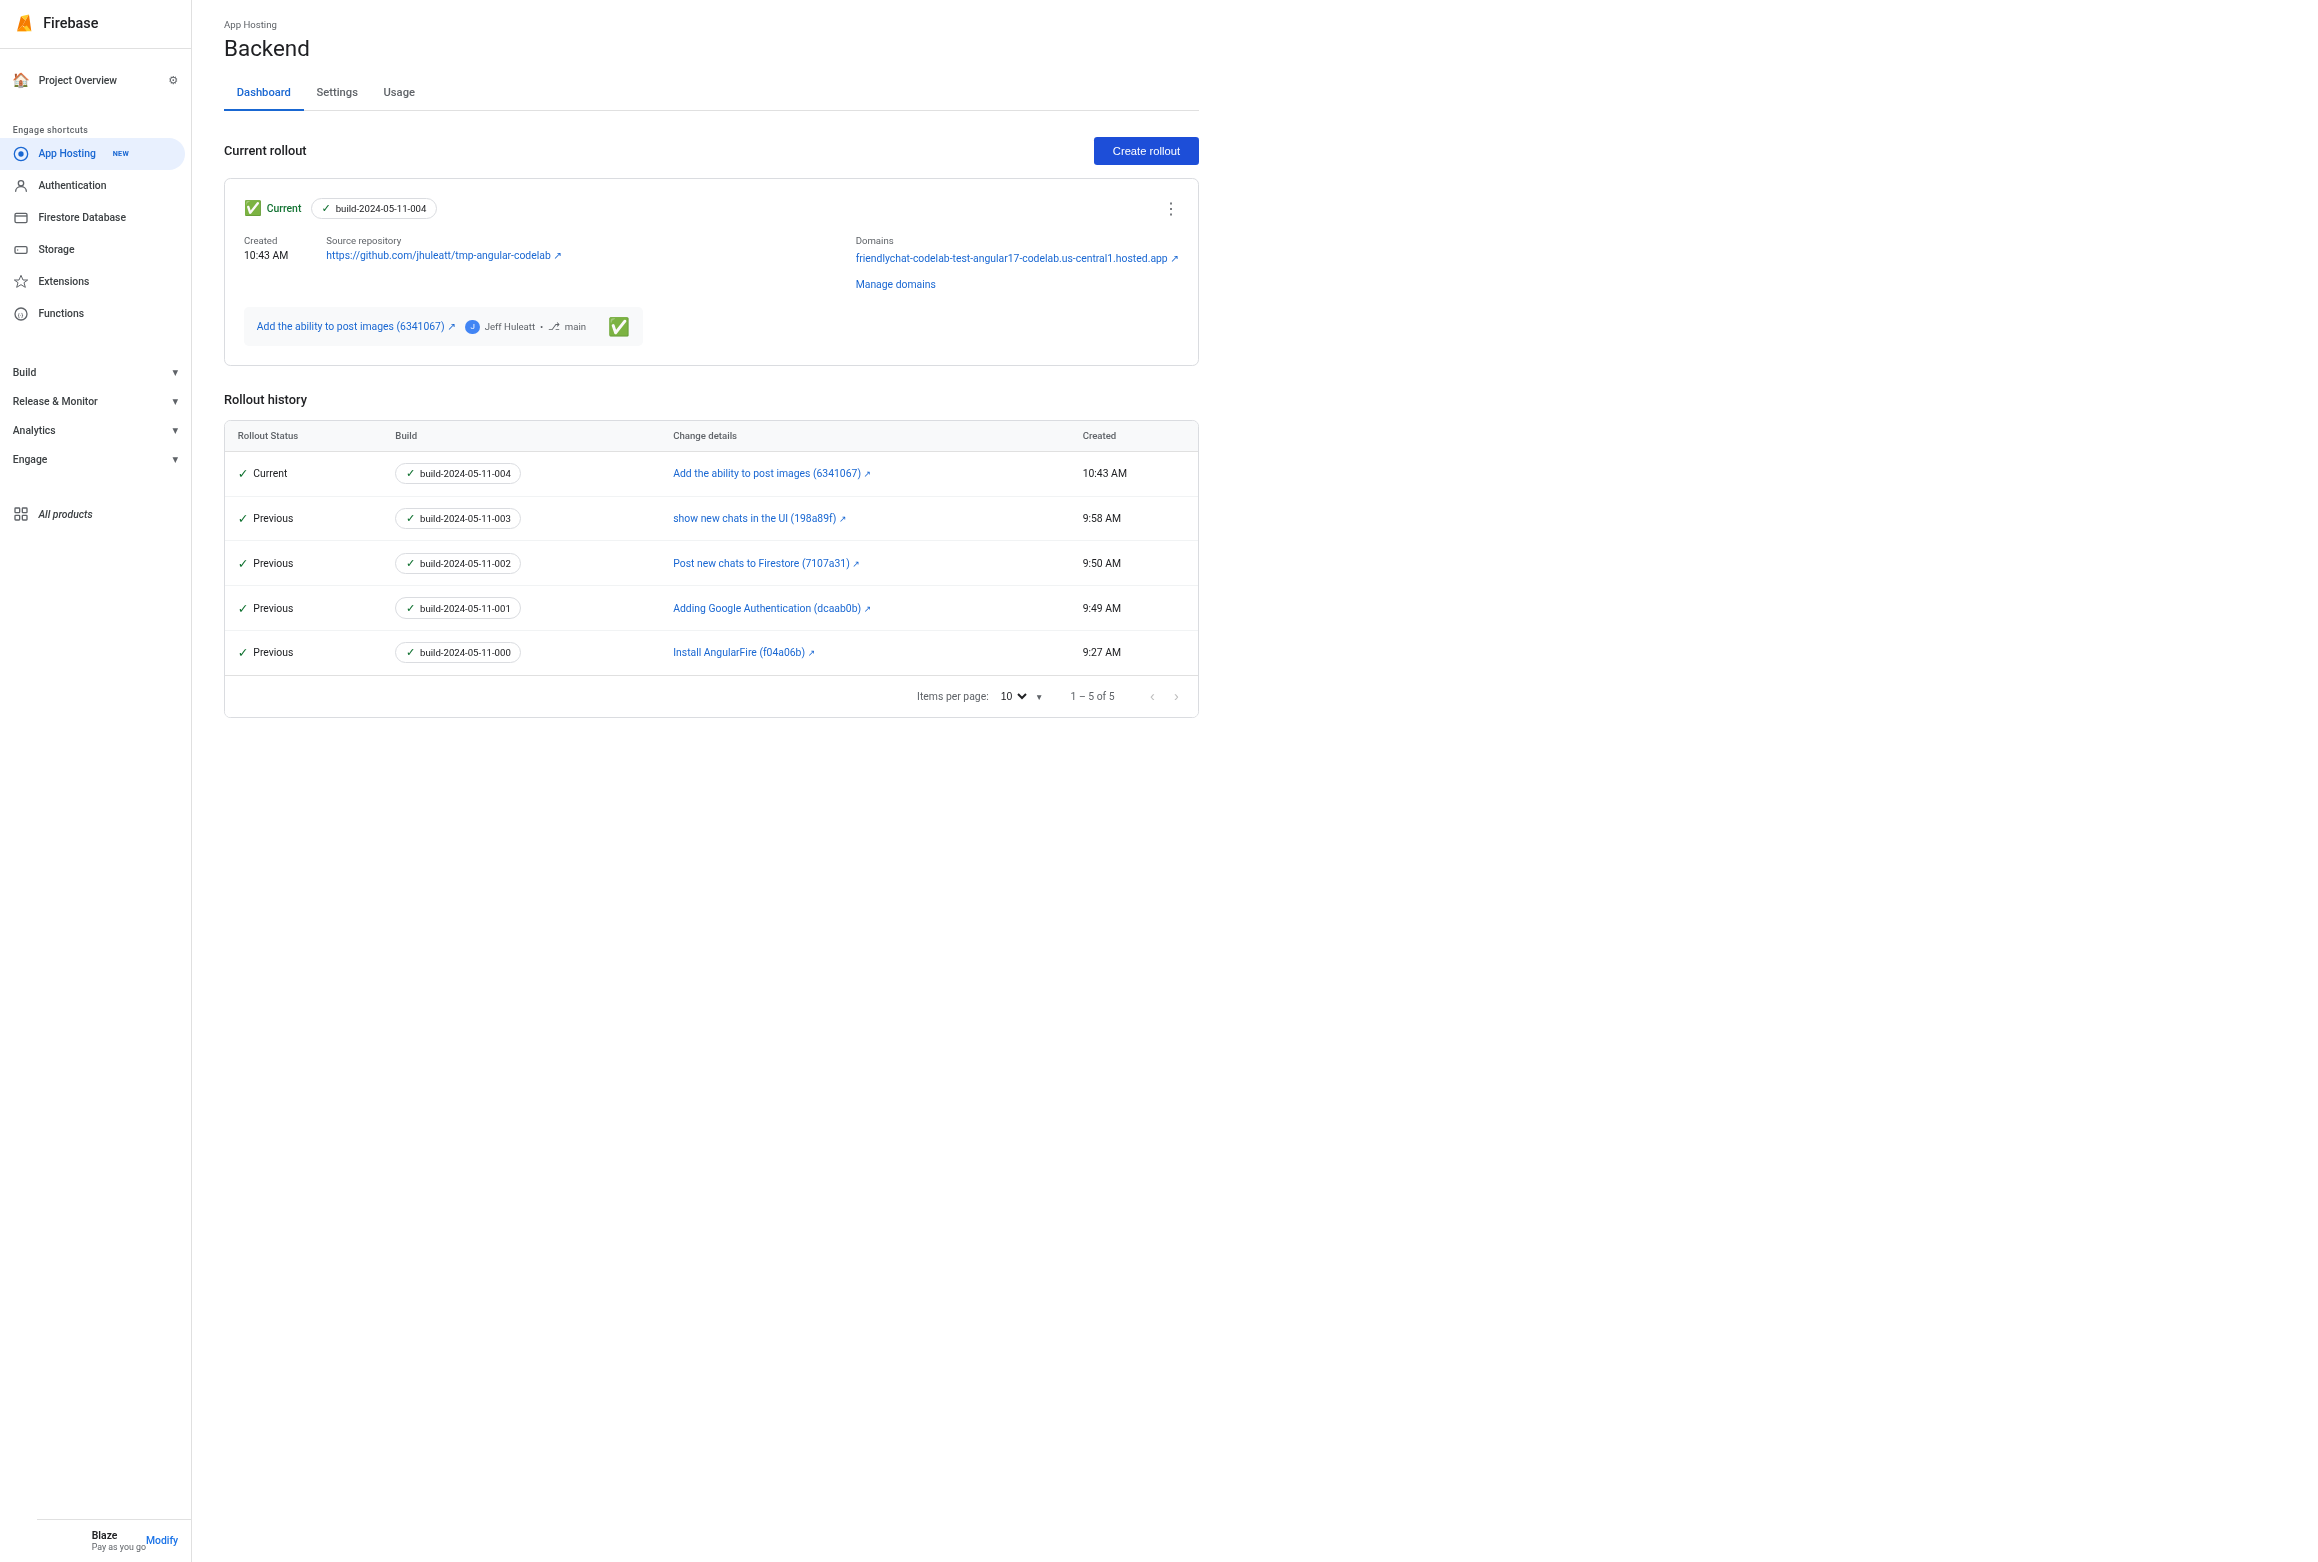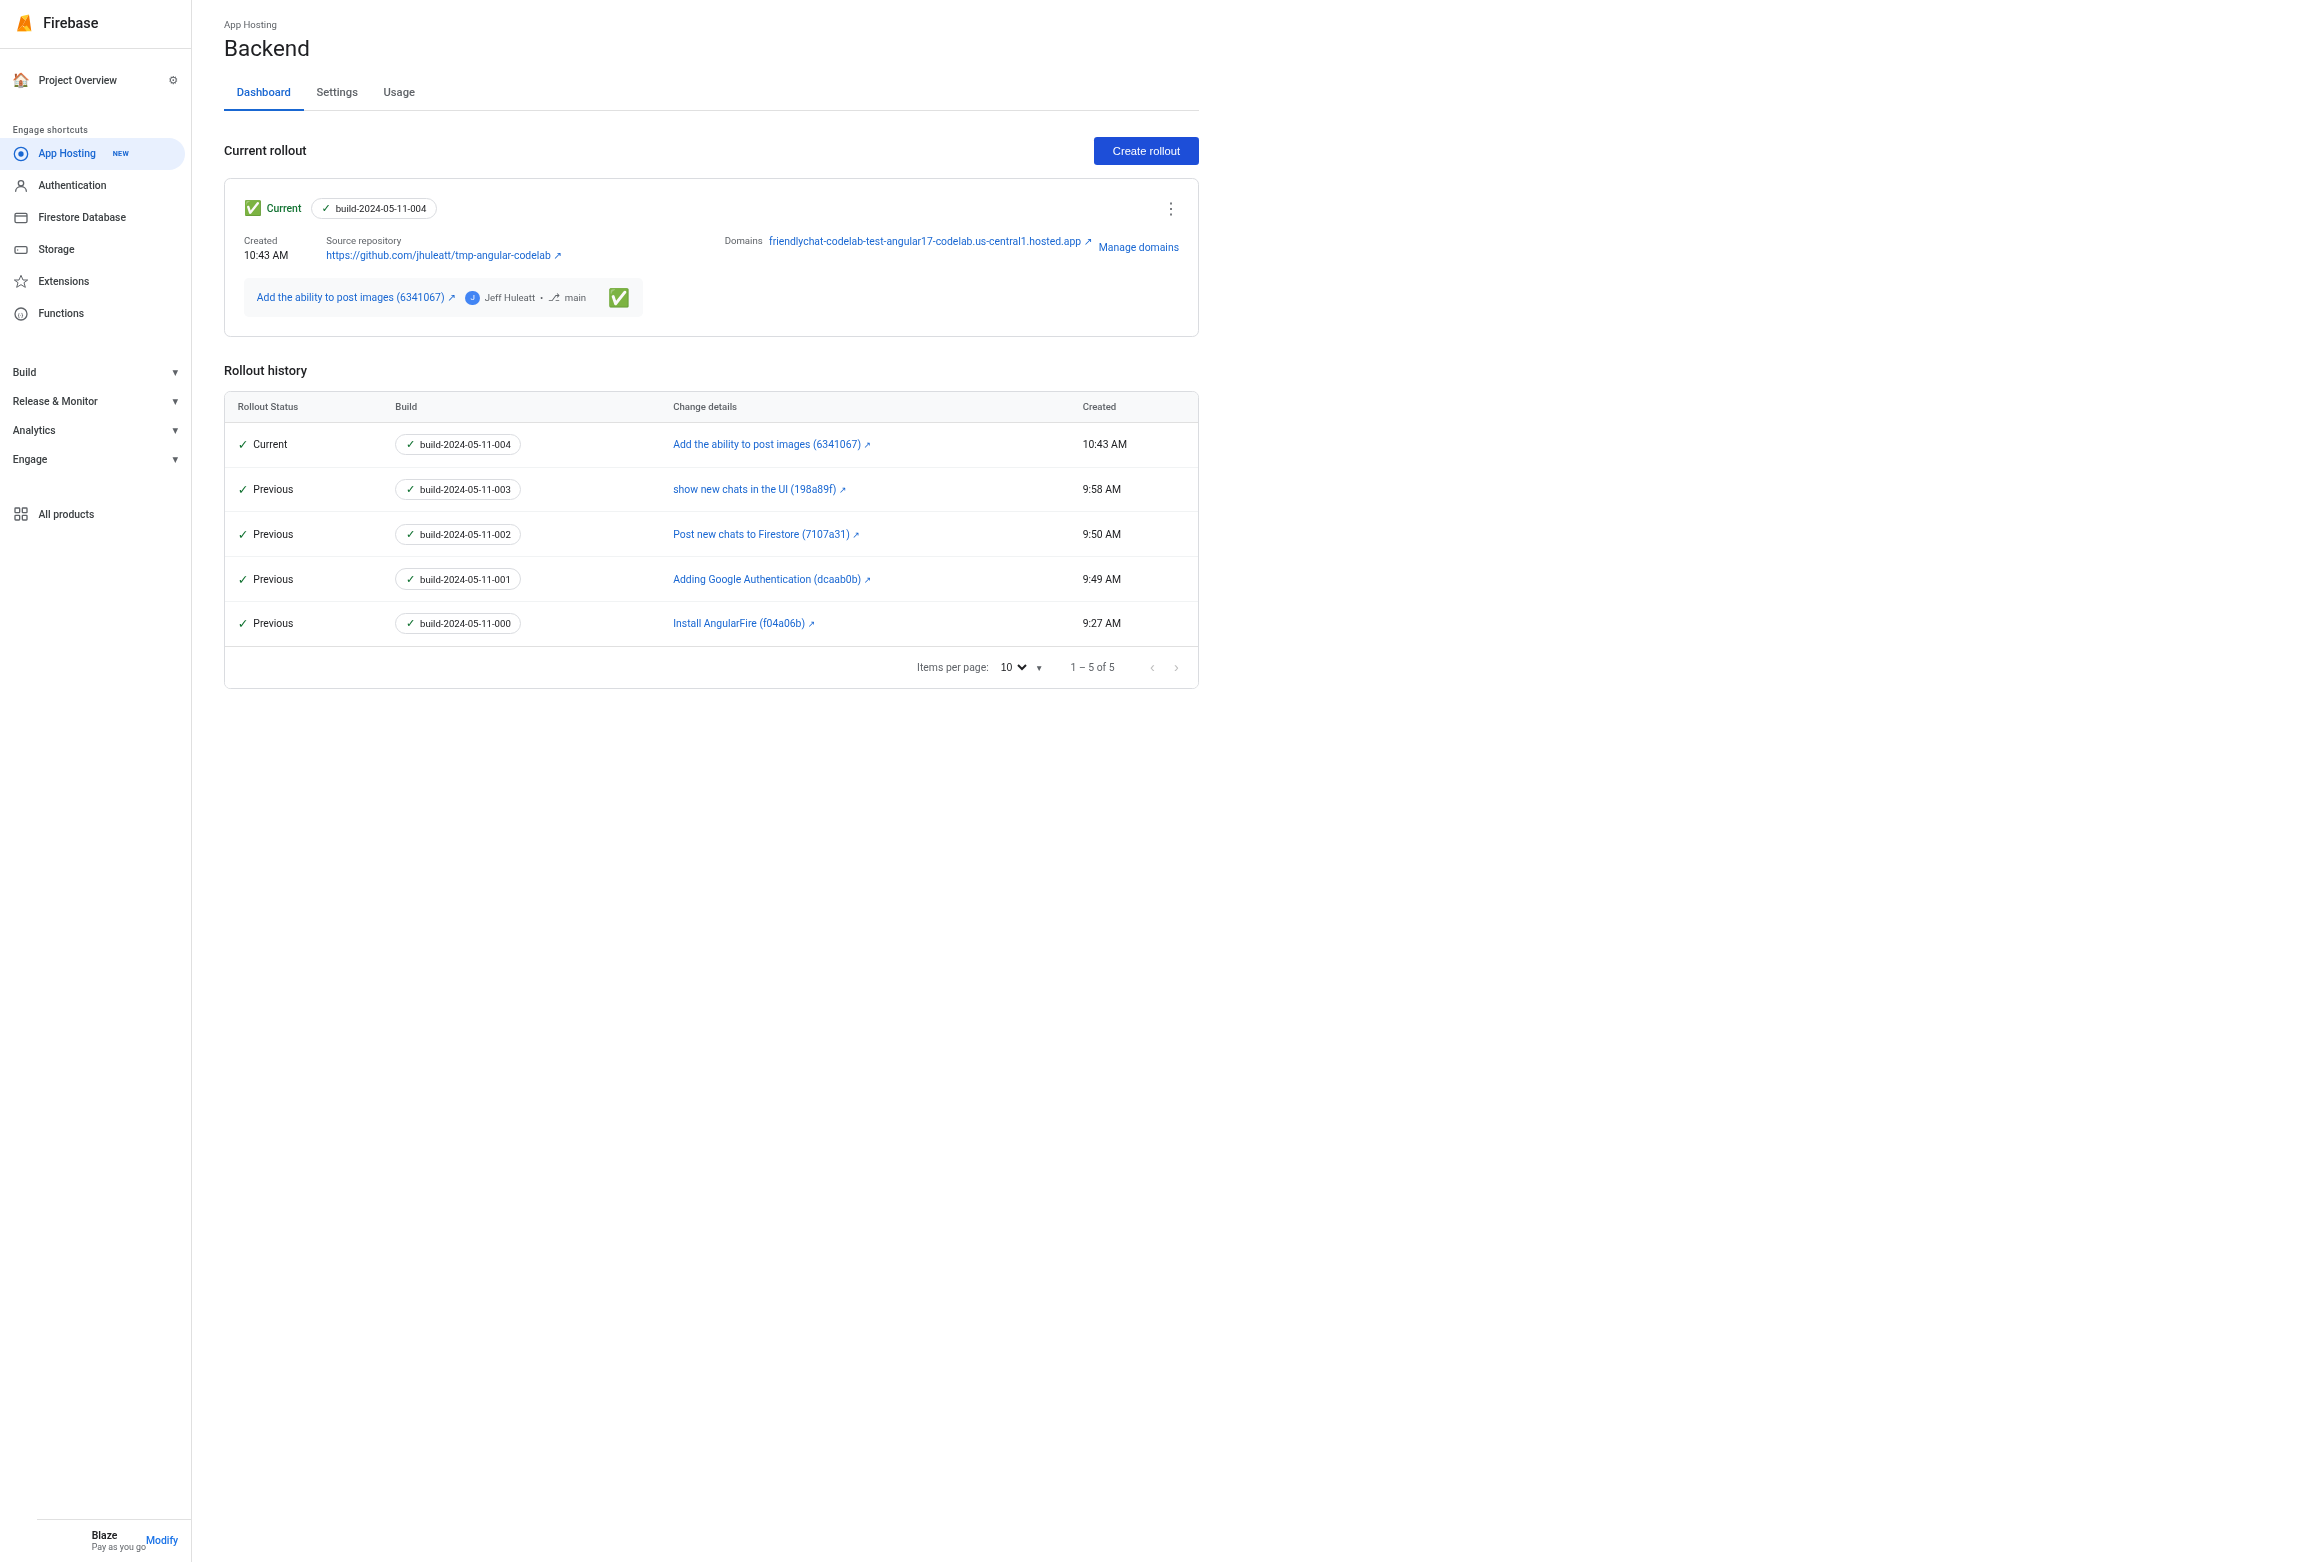--- a/index.html
+++ b/index.html
@@ -59,21 +59,21 @@
 
     .build-tag { display: inline-flex; align-items: center; gap: 4.8px; border: 0.8px solid #dadce0; border-radius: 16px; padding: 3.2px 9.6px; font-size: 9.6px; color: #202124; background: #fff; }
     .build-tag .check-sm { color: #137333; font-size: 11.2px; }
 
     .more-icon { margin-left: auto; color: #5f6368; cursor: pointer; font-size: 16px; }
     .meta-group { display: flex; flex-direction: column; gap: 3.2px; }
     .meta-label { font-size: 9.6px; color: #5f6368; }
     .meta-value { font-size: 10.4px; color: #202124; }
     .meta-link { font-size: 10.4px; color: #1967d2; text-decoration: none; cursor: pointer; }
 
-    .domains-section { margin-left: auto; display: flex; gap: 6.4px; }
+    .domains-section { margin-left: auto; display: flex; flex-direction: column; gap: 6.4px; }
 
     .commit-row { display: flex; align-items: center; gap: 9.6px; background: #f8f9fa; border-radius: 4.8px; padding: 9.6px 12.8px; }
     .commit-link { color: #1967d2; text-decoration: none; font-size: 10.4px; }
     .commit-author { display: flex; align-items: center; gap: 4.8px; font-size: 9.6px; color: #5f6368; }
     .commit-check { margin-left: auto; color: #137333; font-size: 17.6px; }
     .avatar { width: 14.4px; height: 14.4px; border-radius: 50%; background: #4285f4; display: flex; align-items: center; justify-content: center; color: #fff; font-size: 8px; }
 
     
     .history-title { font-size: 12.8px; font-weight: 500; color: #202124; margin-bottom: 12.8px; }
     .table-container { border: 0.8px solid #dadce0; border-radius: 6.4px; overflow: hidden; }
@@ -197,21 +197,21 @@
     <div class="sidebar-category">
       <span>Analytics</span>
       <span style="color:#5f6368;font-size:11.2px;">▾</span>
     </div>
     <div class="sidebar-category">
       <span>Engage</span>
       <span style="color:#5f6368;font-size:11.2px;">▾</span>
     </div>
   </div>
 
-  <div class="sidebar-item" style="margin-top:3.2px;">
+  <div class="sidebar-item" style="margin-top:3.2px;font-style:italic;">
     <span class="icon">
       <svg width="16" height="16" viewBox="0 0 24 24" fill="none">
           <rect x="3" y="3" width="7" height="7" rx="1" stroke="#5f6368" stroke-width="2"></rect>
           <rect x="14" y="3" width="7" height="7" rx="1" stroke="#5f6368" stroke-width="2"></rect>
           <rect x="3" y="14" width="7" height="7" rx="1" stroke="#5f6368" stroke-width="2"></rect>
           <rect x="14" y="14" width="7" height="7" rx="1" stroke="#5f6368" stroke-width="2"></rect>
         </svg>
     </span>
     <span>All products</span>
   </div>

